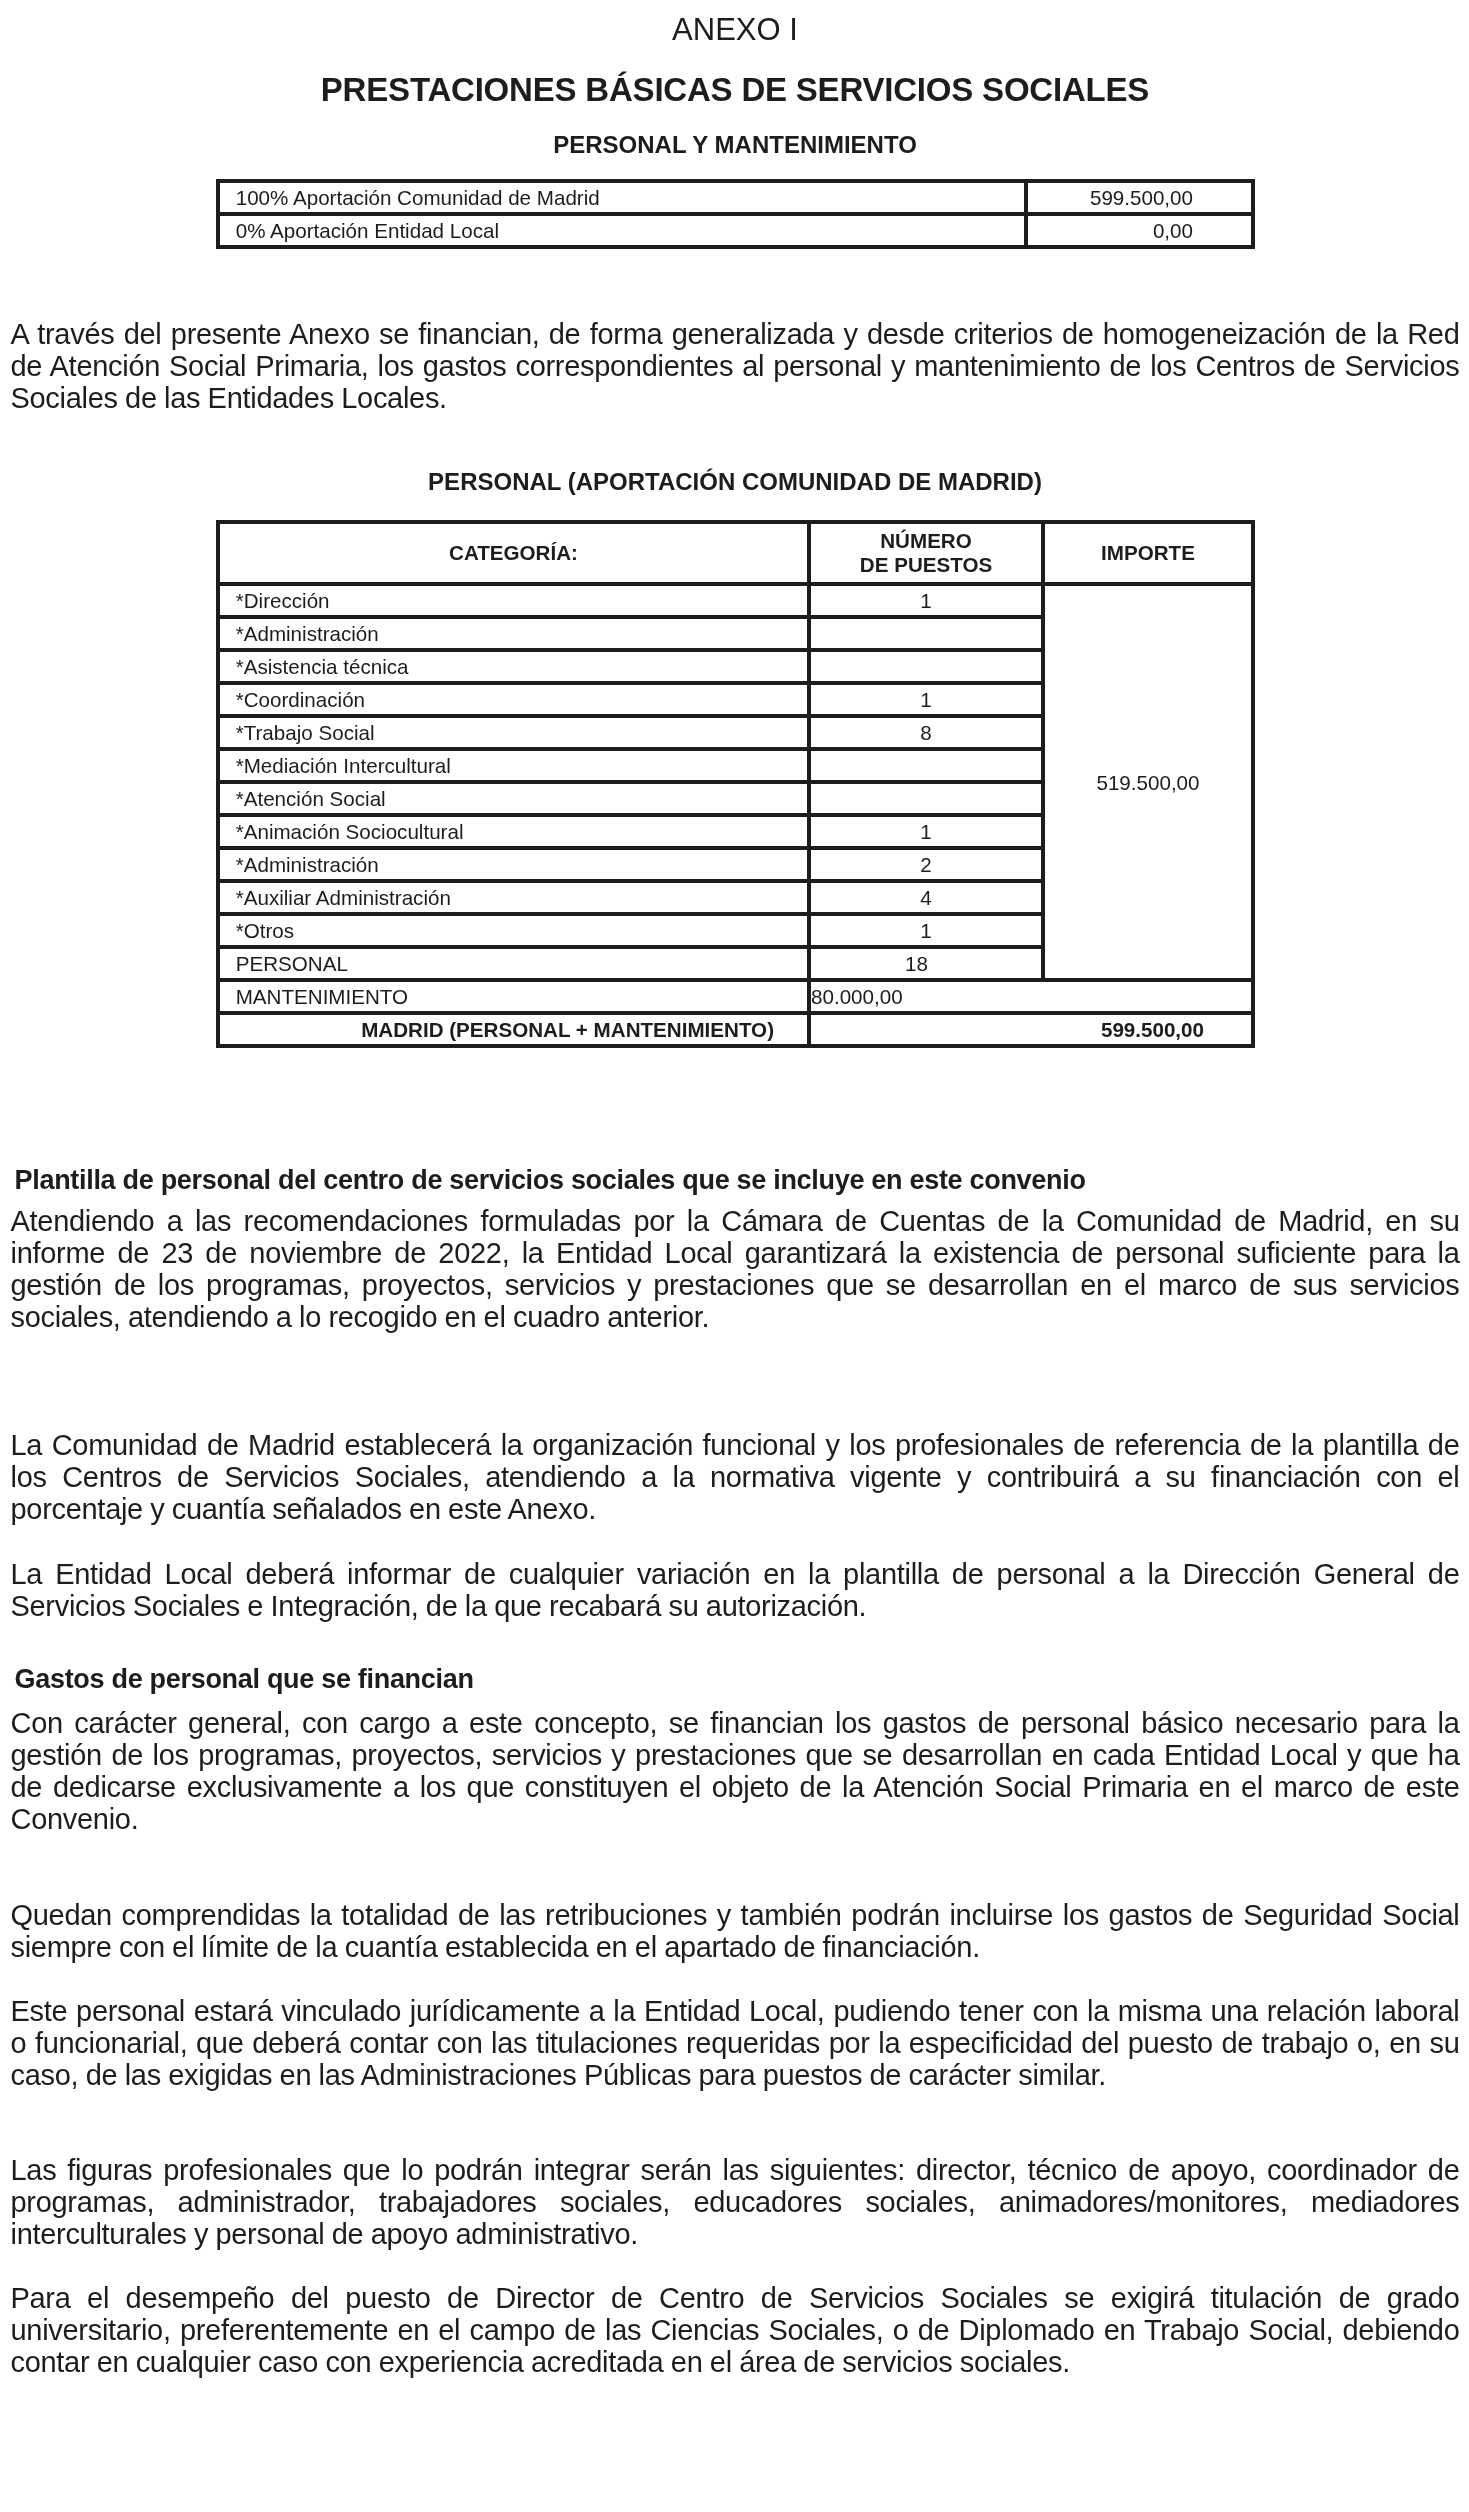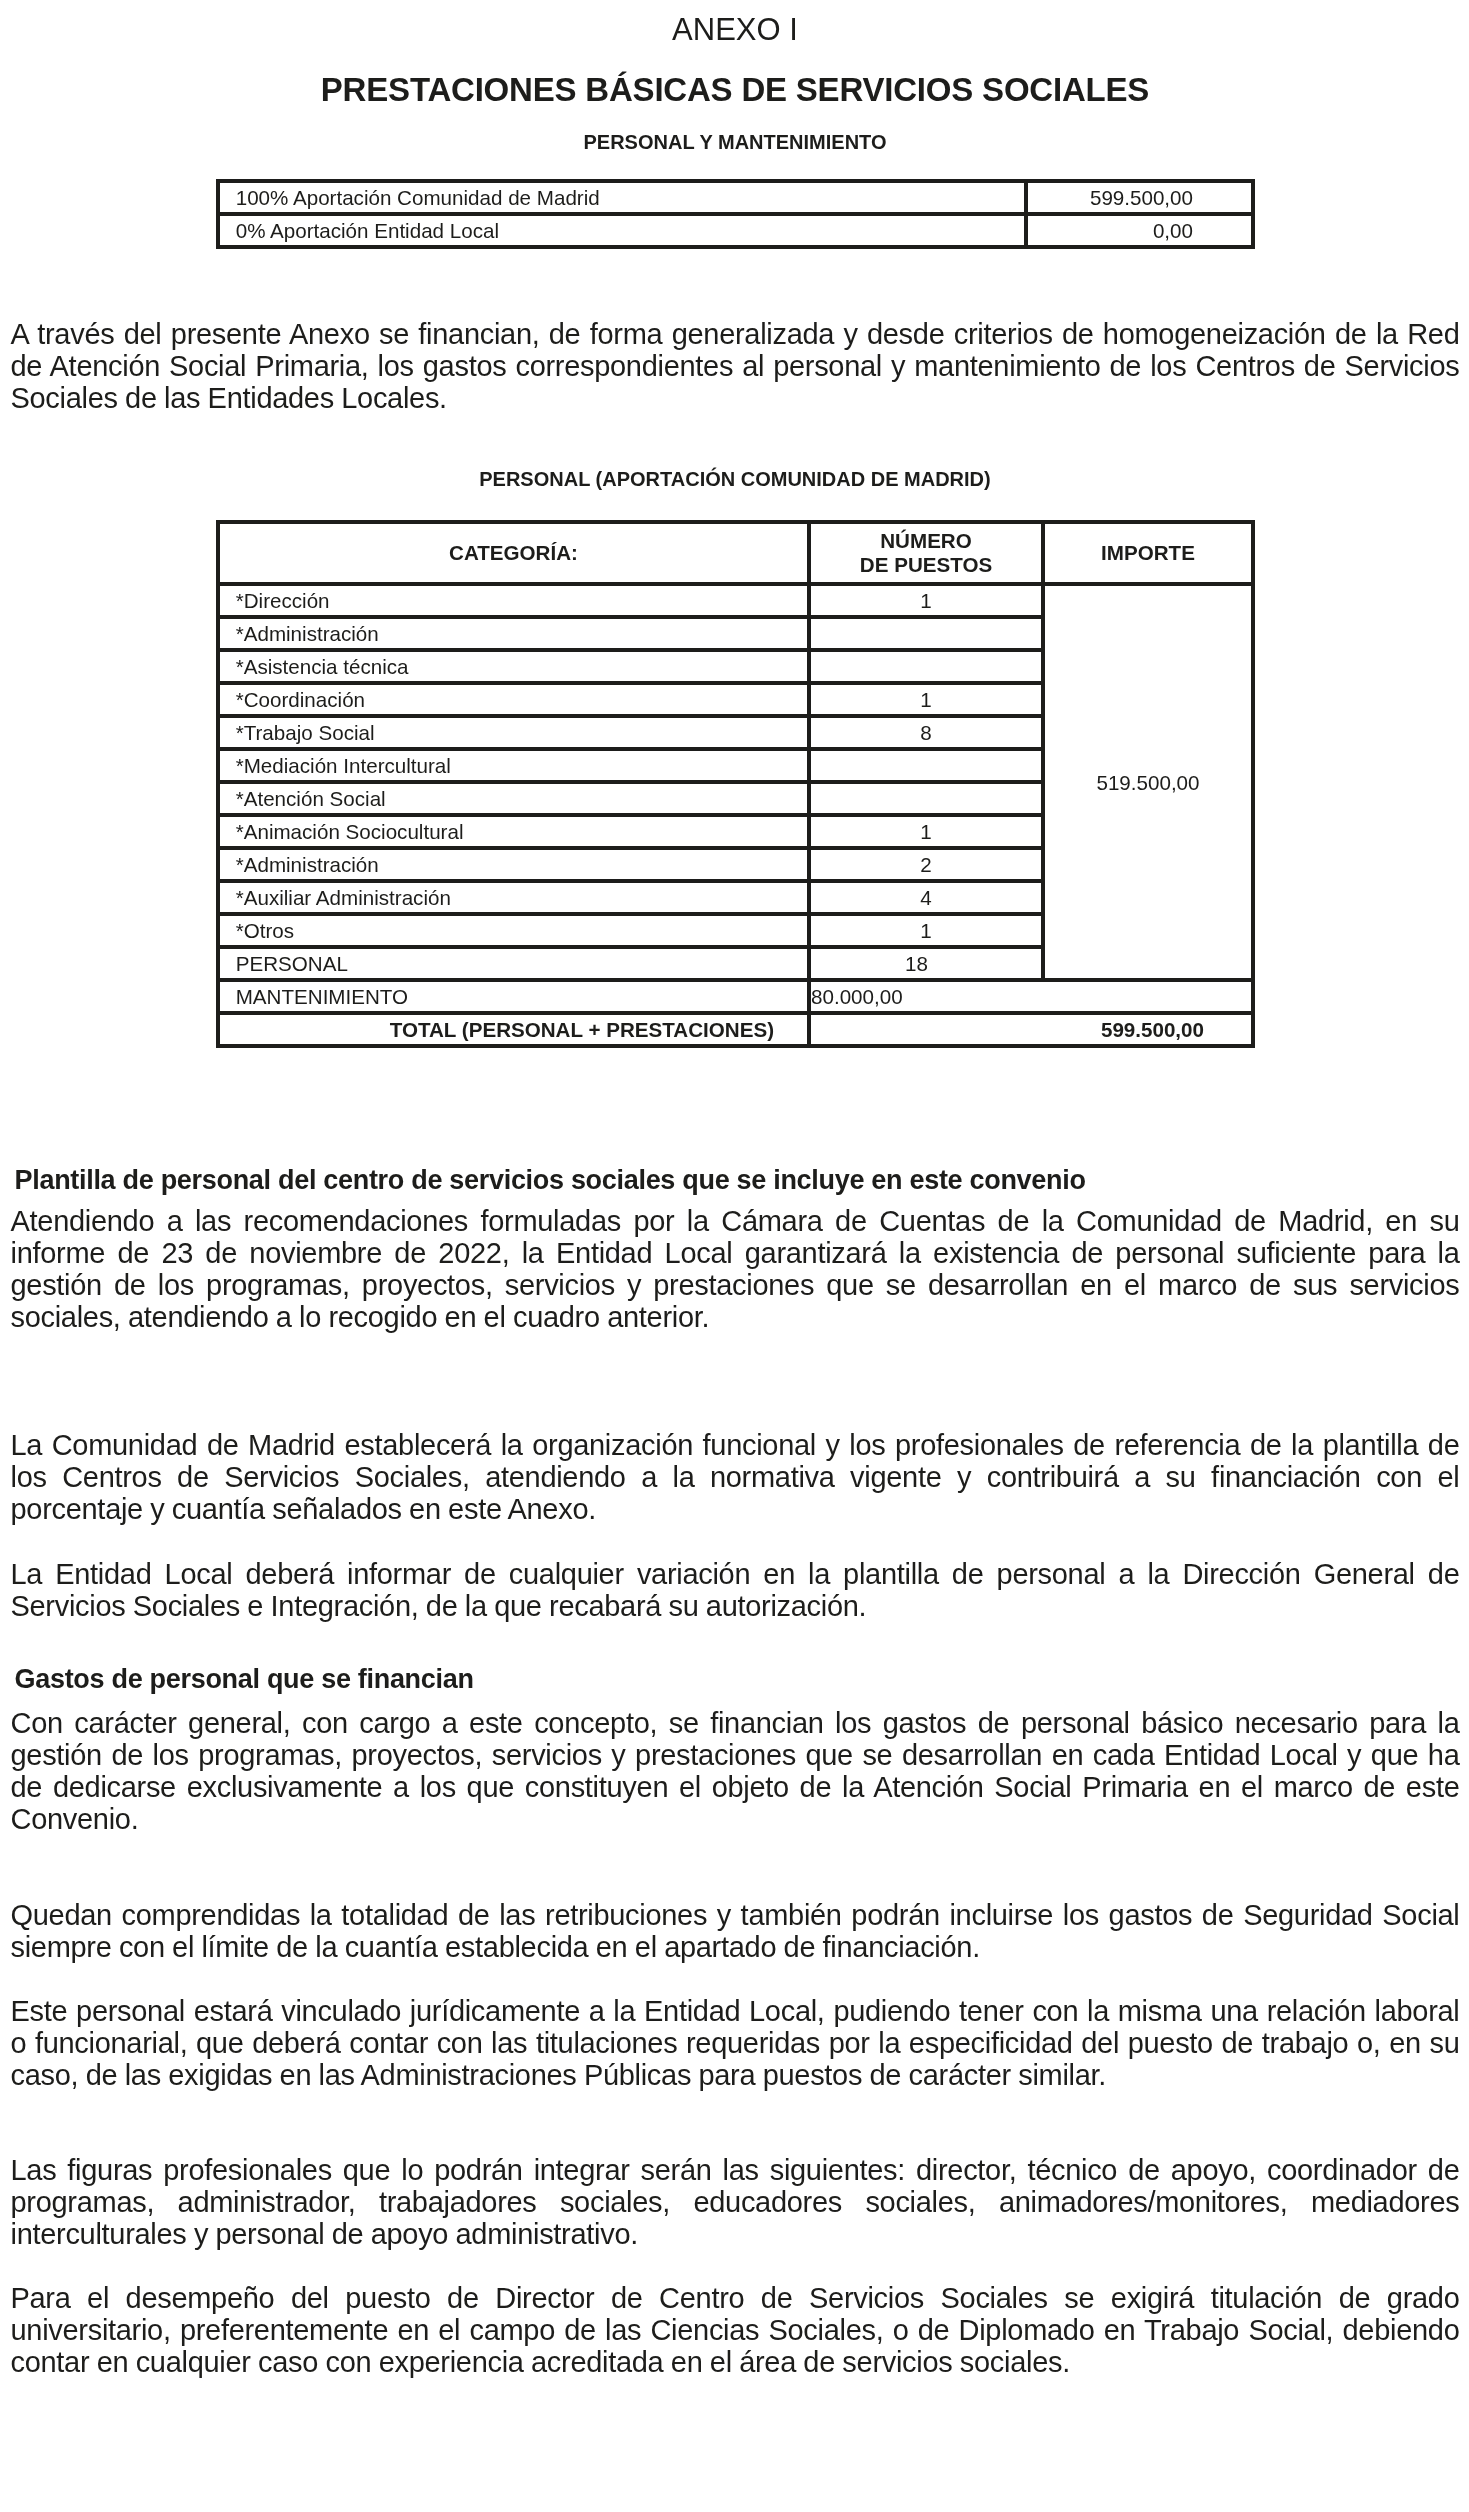--- a/index.html
+++ b/index.html
@@ -2,21 +2,21 @@
 <html style="font-size:14px"><head>
 <meta charset="utf-8">
 <style>
   html, body { margin: 0; padding: 0; background: #ffffff; }
   body { width: 1470px; height: 2512px; position: relative; overflow: hidden;
          font-family: "Liberation Sans", sans-serif; color: #1d1d1b; }
   .abs { position: absolute; }
   .center { left: 0; width: 1470px; text-align: center; }
   #anexo { top: 12.2px; font-size: 31px; font-weight: normal; }
   #title { top: 71px; font-size: 33px; font-weight: bold; letter-spacing: -0.2px; }
-  .subtitle { font-size: 20px; font-weight: bold; }
+  .subtitle { font-size: 24px; font-weight: bold; }
   #sub1 { top: 131px; }
   #sub2 { top: 468px; }
 
   table.t { position: absolute; border-collapse: collapse; left: 216px; width: 1035px;
             font-size: 20.6px; table-layout: fixed; }
   table.t td { border: 4.4px solid #1d1d1b; padding: 0 15.7px; height: 29px; line-height: 29px;
                white-space: nowrap; overflow: hidden; }
   #t1 { top: 179px; }
   #t1 td.val { text-align: right; padding-right: 58px; }
   #t2 { top: 520px; }
@@ -134,21 +134,21 @@
   </tr>
   <tr>
     <td>PERSONAL</td>
     <td class="num" style="text-indent:-19px">18</td>
   </tr>
   <tr>
     <td>MANTENIMIENTO</td>
     <td class="mant" colspan="2">80.000,00</td>
   </tr>
   <tr>
-    <td class="bold total-label">TOTAL (PERSONAL + PRESTACIONES)</td>
+    <td class="bold total-label">MADRID (PERSONAL + MANTENIMIENTO)</td>
     <td class="bold total-val" colspan="2">599.500,00</td>
   </tr>
 </tbody>
   </table>
 
 <h2 id="h1" class="heading">Plantilla de personal del centro de servicios sociales que se incluye en este convenio</h2>
 <p id="p1" class="para">Atendiendo a las recomendaciones formuladas por la Cámara de Cuentas de la Comunidad de Madrid, en su informe de 23 de noviembre de 2022, la Entidad Local garantizará la existencia de personal suficiente para la gestión de los programas, proyectos, servicios y prestaciones que se desarrollan en el marco de sus servicios sociales, atendiendo a lo recogido en el cuadro anterior.</p>
 <p id="p2" class="para">La Comunidad de Madrid establecerá la organización funcional y los profesionales de referencia de la plantilla de los Centros de Servicios Sociales, atendiendo a la normativa vigente y contribuirá a su financiación con el porcentaje y cuantía señalados en este Anexo.</p>
 <p id="p3" class="para">La Entidad Local deberá informar de cualquier variación en la plantilla de personal a la Dirección General de Servicios Sociales e Integración, de la que recabará su autorización.</p>
 

